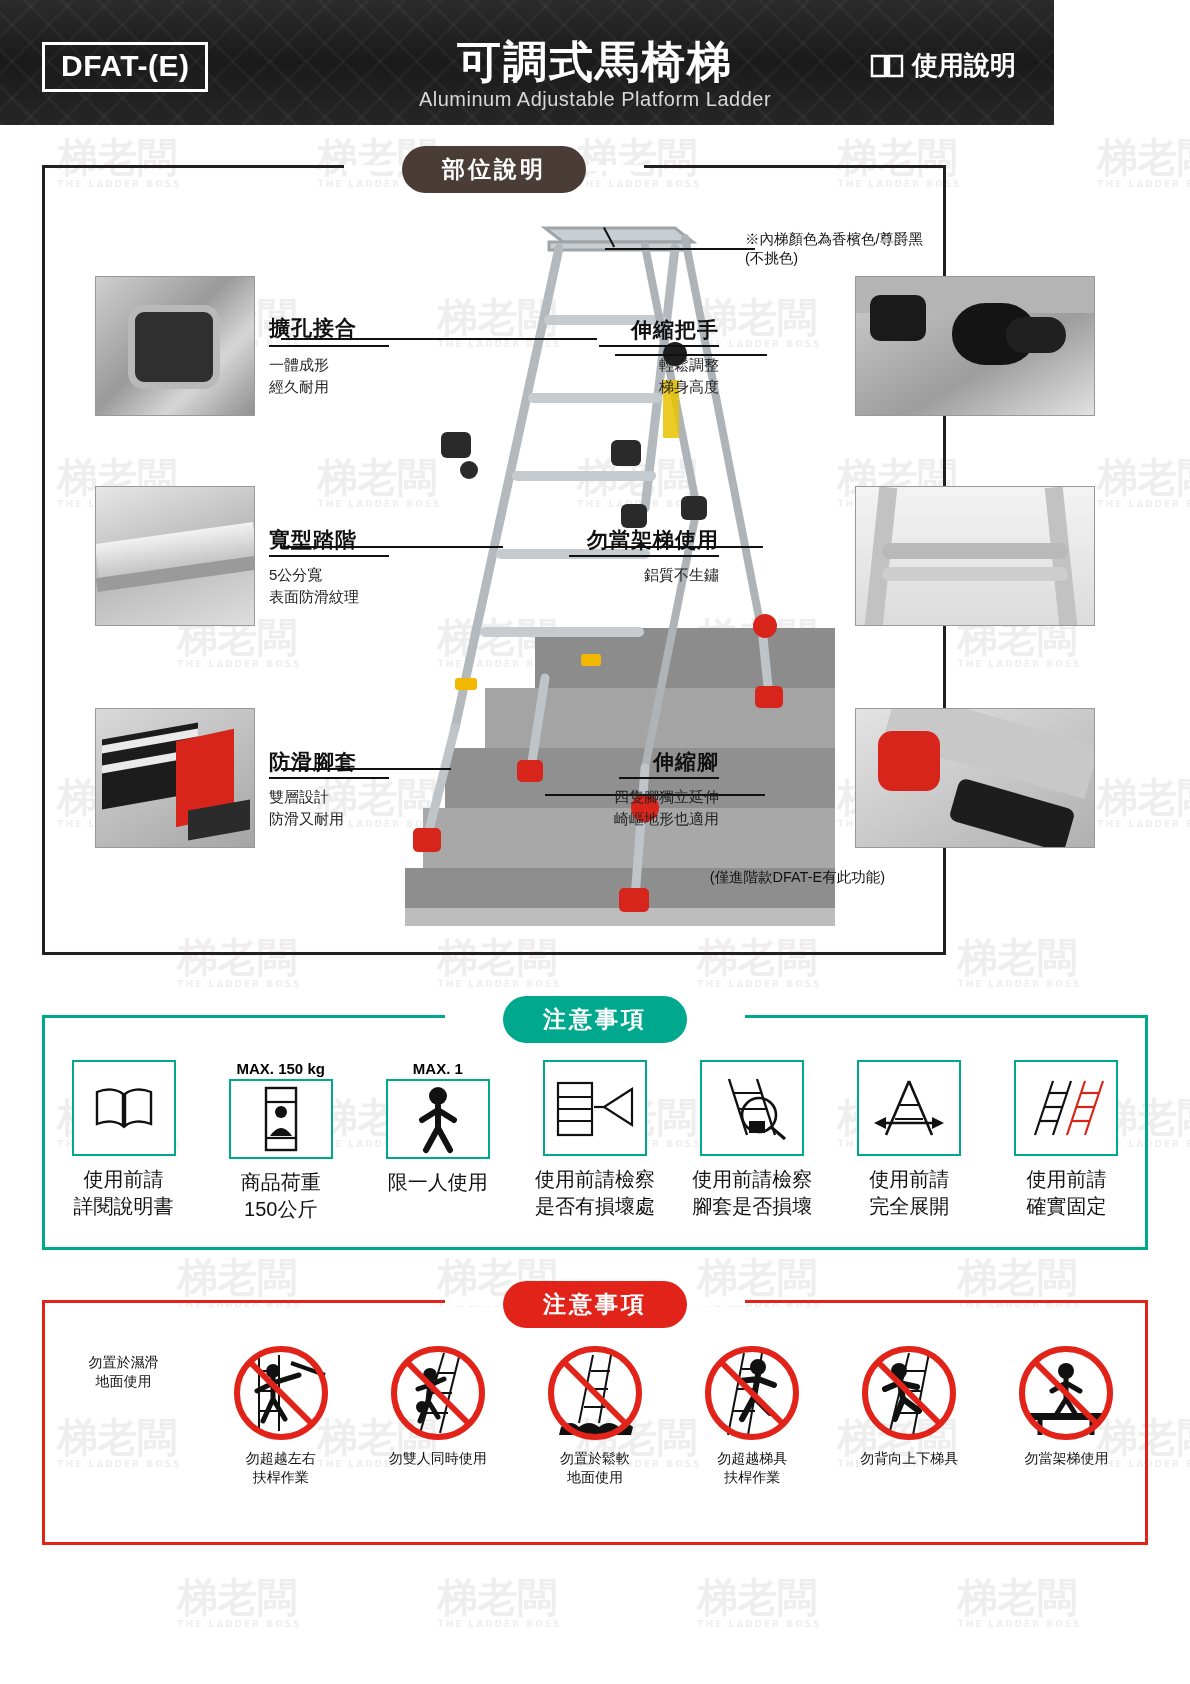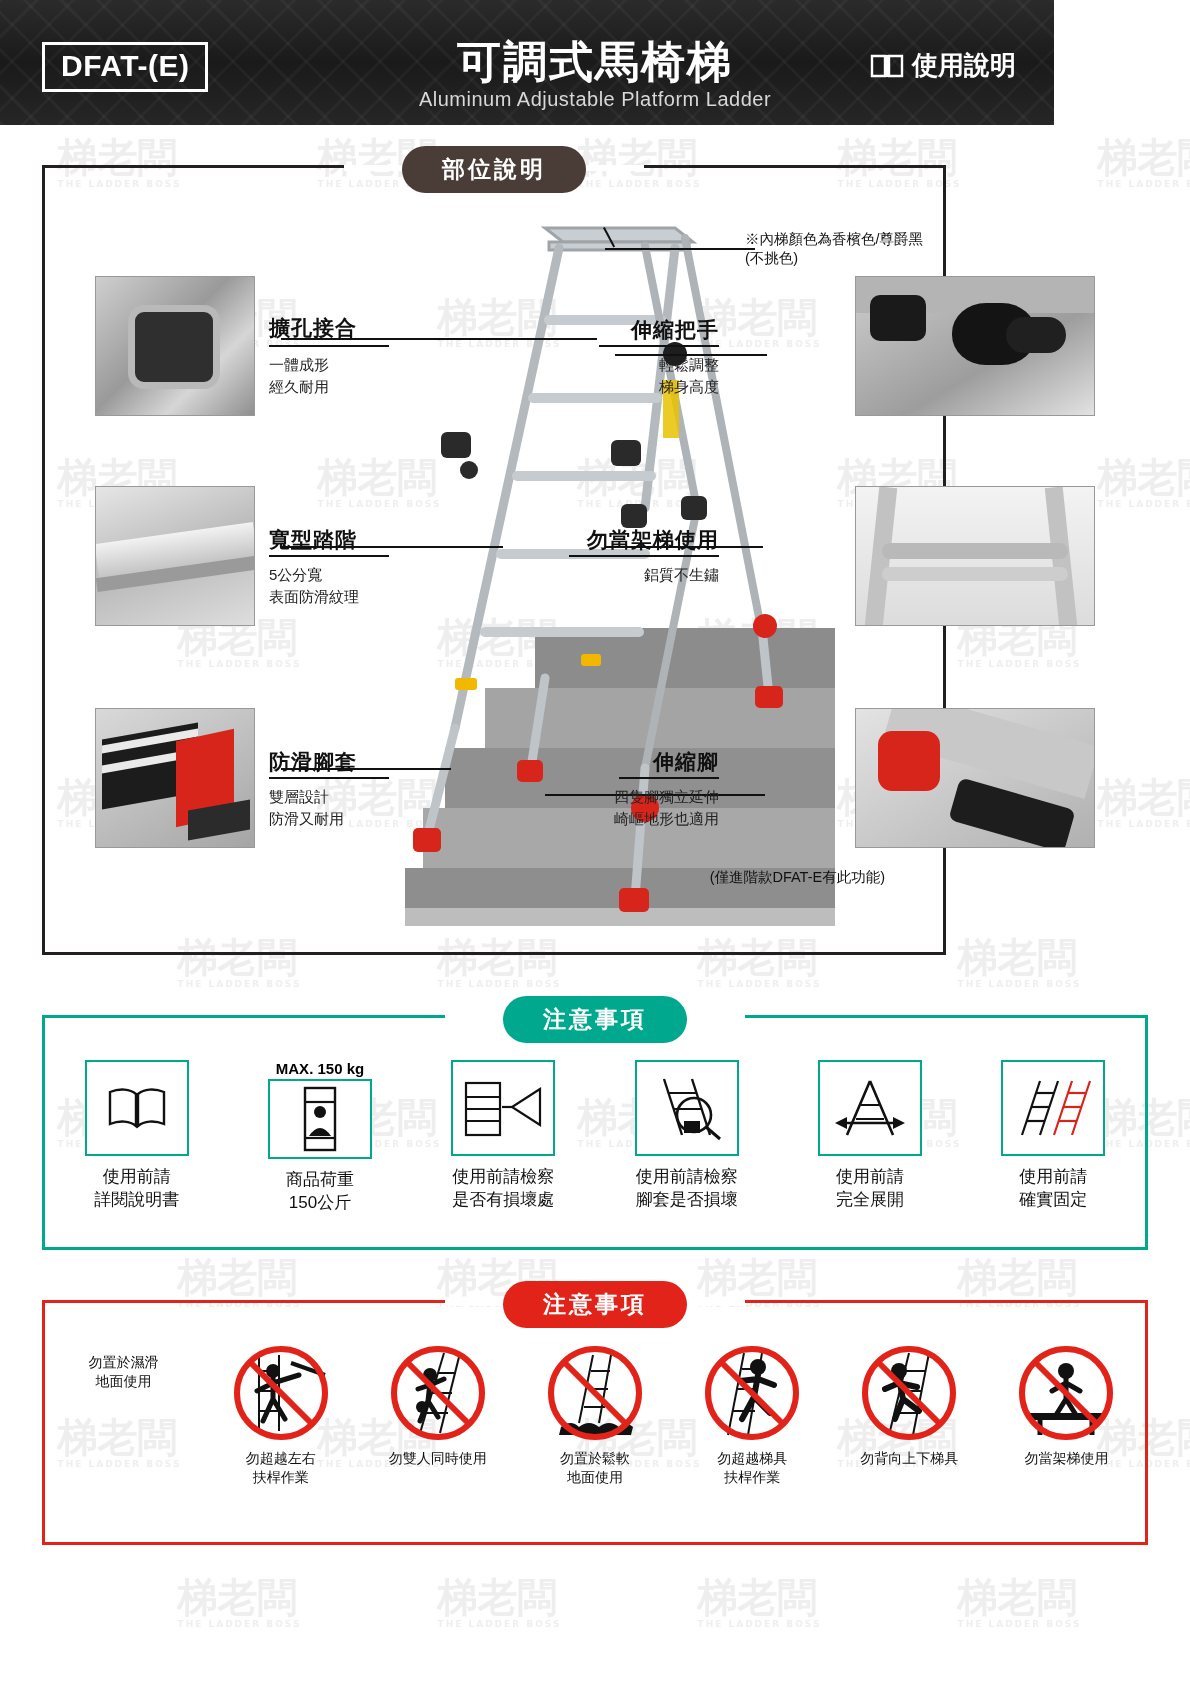--- a/index.html
+++ b/index.html
@@ -158,21 +158,21 @@
   }
   .icon-cell{ width:120px; text-align:center; }
   .icon-box{
     width:104px; height:96px; margin:0 auto;
     border:2px solid #00a88e;
     display:flex; align-items:center; justify-content:center;
     background:#fff;
   }
   .icon-cap{
     margin-top:10px;
-    font-size:17px;
+    font-size:20px;
     line-height:1.35;
     color:#111;
   }
   .warn-box{
     width:104px; height:96px; margin:0 auto;
     display:flex; align-items:center; justify-content:center;
     position:relative;
   }
   .warn-cap{ margin-top:8px; font-size:14px; line-height:1.35; color:#111;}
 </style>
@@ -388,20 +388,32 @@
           <circle cx="31" cy="28" r="6" fill="#111"></circle>
           <path d="M20 52 q11 -16 22 0 z" fill="#111"></path>
         </svg>
       </div>
       <div class="icon-cap">
         <span>商品荷重</span><br>
         <span>150公斤</span>
       </div>
     </div>
 
+    <div class="icon-cell">
+      <div style="font-size:15px; font-weight:bold; margin-bottom:2px;">MAX. 1</div>
+      <div class="icon-box" style="height:80px;">
+        <svg width="44" height="70" viewBox="0 0 44 70">
+          <circle cx="22" cy="12" r="9" fill="#111"></circle>
+          <path d="M22 22 L22 44 M22 26 L6 36 M22 26 L38 36 M22 44 L10 66 M22 44 L34 66" stroke="#111" stroke-width="6" fill="none" stroke-linecap="round"></path>
+        </svg>
+      </div>
+      <div class="icon-cap">
+        <span>限一人使用</span>
+      </div>
+    </div>
 
     <div class="icon-cell">
       <div class="icon-box">
         <svg width="86" height="62" viewBox="0 0 86 62">
           <rect x="6" y="6" width="34" height="52" fill="none" stroke="#111" stroke-width="2.2"></rect>
           <line x1="6" y1="20" x2="40" y2="20" stroke="#111" stroke-width="2"></line>
           <line x1="6" y1="32" x2="40" y2="32" stroke="#111" stroke-width="2"></line>
           <line x1="6" y1="44" x2="40" y2="44" stroke="#111" stroke-width="2"></line>
           <path d="M80 12 L52 30 L80 48 Z" fill="none" stroke="#111" stroke-width="2.2"></path>
           <line x1="52" y1="30" x2="42" y2="30" stroke="#111" stroke-width="2.2"></line>

